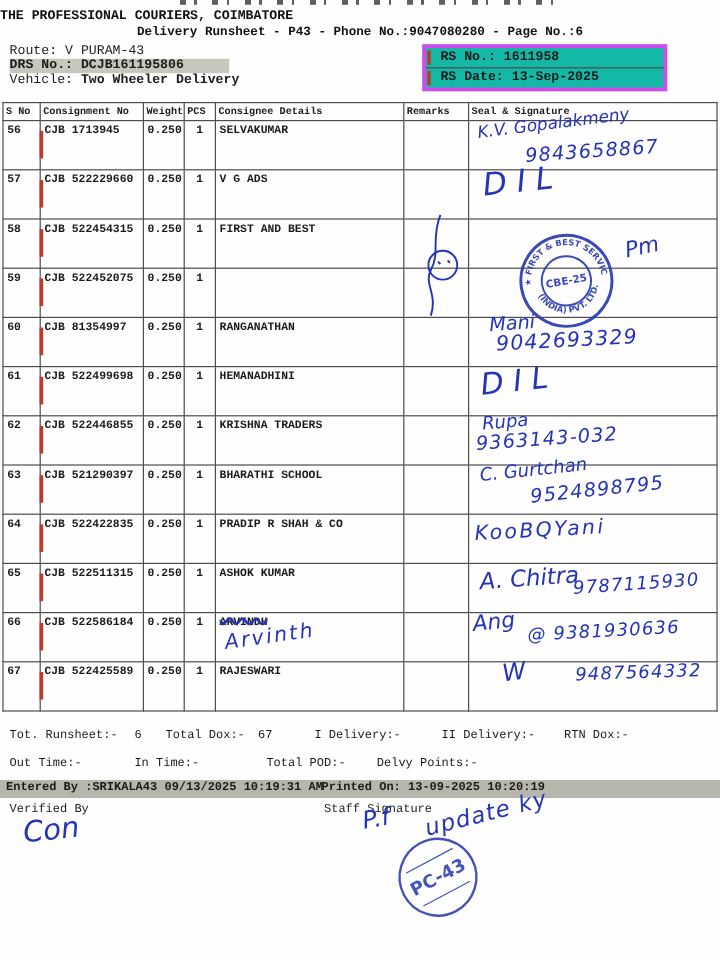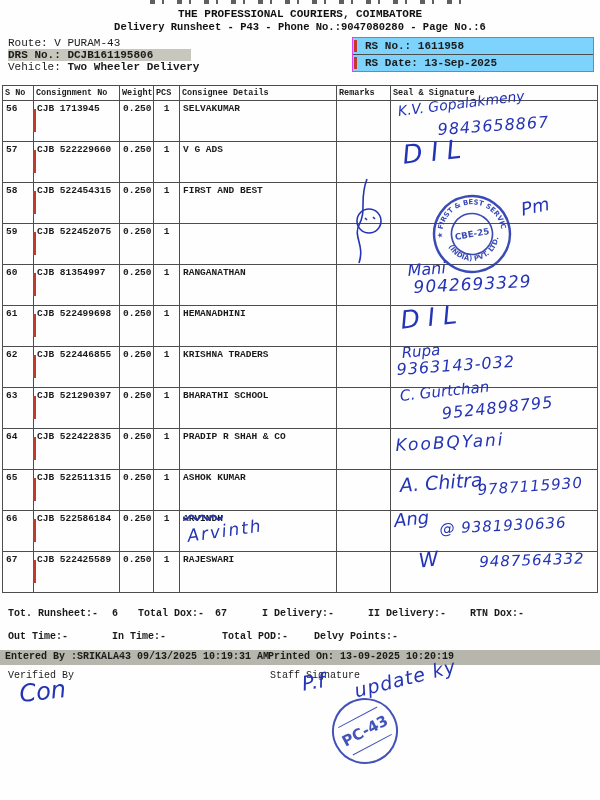--- a/index.html
+++ b/index.html
@@ -4,28 +4,28 @@
 <style>
   *{margin:0;padding:0;box-sizing:border-box}
   html,body{background:#ffffff}
   .page{position:relative;width:600px;height:800px;background:#fefefe;overflow:hidden;
         font-family:"Liberation Mono","DejaVu Sans Mono",monospace;color:#1b1b1b}
 
   
   .topstrip{position:absolute;top:0;left:150px;width:320px;height:4px;opacity:.75;
     background:repeating-linear-gradient(90deg,#2a2a2a 0 5px,transparent 5px 12px,#2a2a2a 12px 14px,transparent 14px 27px)}
 
-  .title{position:absolute;top:8px;left:0;width:100%;text-align:center;font-size:11px;font-weight:bold;color:#111}
+  .title{position:absolute;top:8px;left:0;width:100%;font-size:11px;font-weight:bold;color:#111}
   .subtitle{position:absolute;top:21px;left:0;width:100%;text-align:center;font-size:10.5px;font-weight:bold;color:#111}
 
   .info{position:absolute;top:37px;left:8px;font-size:11px;line-height:12px}
   .info .val-b{font-weight:bold}
   .drs-line{background:#c7c7be;display:inline-block;padding-right:38px;font-weight:bold}
 
-  .rsbox{position:absolute;top:37px;left:352px;width:242px;border:1px solid #d946ef;font-size:11px;background:#7dd3fc}
+  .rsbox{position:absolute;top:37px;left:352px;width:204px;border:3px solid #d946ef;font-size:11px;background:#14b8a6}
   .rsbox .rrow{position:relative;padding:2px 4px 2px 12px;font-weight:bold}
   .rsbox .rrow + .rrow{border-top:1px solid #4d4d4d}
   .rsbox .redmark{position:absolute;left:1px;top:2px;width:3px;height:12px;background:#bf3a2b}
 
   table.grid{position:absolute;top:85px;left:2px;width:596px;border-collapse:collapse;table-layout:fixed}
   .grid th,.grid td{border:1px solid #4d4d4d;vertical-align:top;text-align:left;overflow:visible}
   .grid th{font-size:8.5px;font-weight:bold;height:15px;padding:2px 2px;white-space:nowrap}
   .grid td{font-size:9.5px;font-weight:bold;height:41px;padding:2px 3px;position:relative;white-space:nowrap}
   .grid td.c-pcs{text-align:center}
   .grid td.c-no::before{content:"";position:absolute;left:-1px;top:8px;width:3px;height:23px;background:#bf3a2b}
@@ -53,21 +53,21 @@
   .r66 .hw2{left:48px;top:9px;font-size:15px;transform:rotate(-3deg)}
   .r67 .hw1{left:26px;top:-3px;font-size:20px;transform:rotate(-8deg)}
   .r67 .hw2{left:88px;top:1px;font-size:15px;transform:rotate(-2deg)}
   .r66 .hw-cons{left:6px;top:15px;font-size:17px;transform:rotate(-8deg);letter-spacing:2px}
   .struck{text-decoration-line:line-through;text-decoration-style:wavy;text-decoration-color:#2434b6;text-decoration-thickness:2px}
 
   .stamp-fb{position:absolute;left:40px;top:10px;z-index:3;transform:rotate(-10deg);opacity:.92}
   .scr{position:absolute;left:0;top:0;overflow:visible;z-index:4}
 
   
-  .totline{position:absolute;left:0;width:100%;height:13px;font-size:10px;font-weight:bold}
+  .totline{position:absolute;left:0;width:100%;height:13px;font-size:10px;font-weight:normal}
   .totline span{position:absolute;top:0;white-space:nowrap}
   .t1{top:608px}.t2{top:631px}
   .p8{left:8px}.p112{left:112px}.p138{left:138px}.p215{left:215px}.p262{left:262px}
   .p368{left:368px}.p470{left:470px}.p222{left:222px}.p330{left:314px}
   .entered{position:absolute;top:650px;left:0;width:600px;height:15px;background:#b6b6ac;font-size:10px;font-weight:bold}
   .entered span{position:absolute;top:1px;white-space:nowrap}
   .entered .e1{left:5px}.entered .e2{left:268px}
   .siglabels{position:absolute;top:670px;left:0;width:100%;height:13px;font-size:10px;font-weight:normal}
   .siglabels span{position:absolute;white-space:nowrap}
   .siglabels .v{left:8px}.siglabels .s{left:270px}

